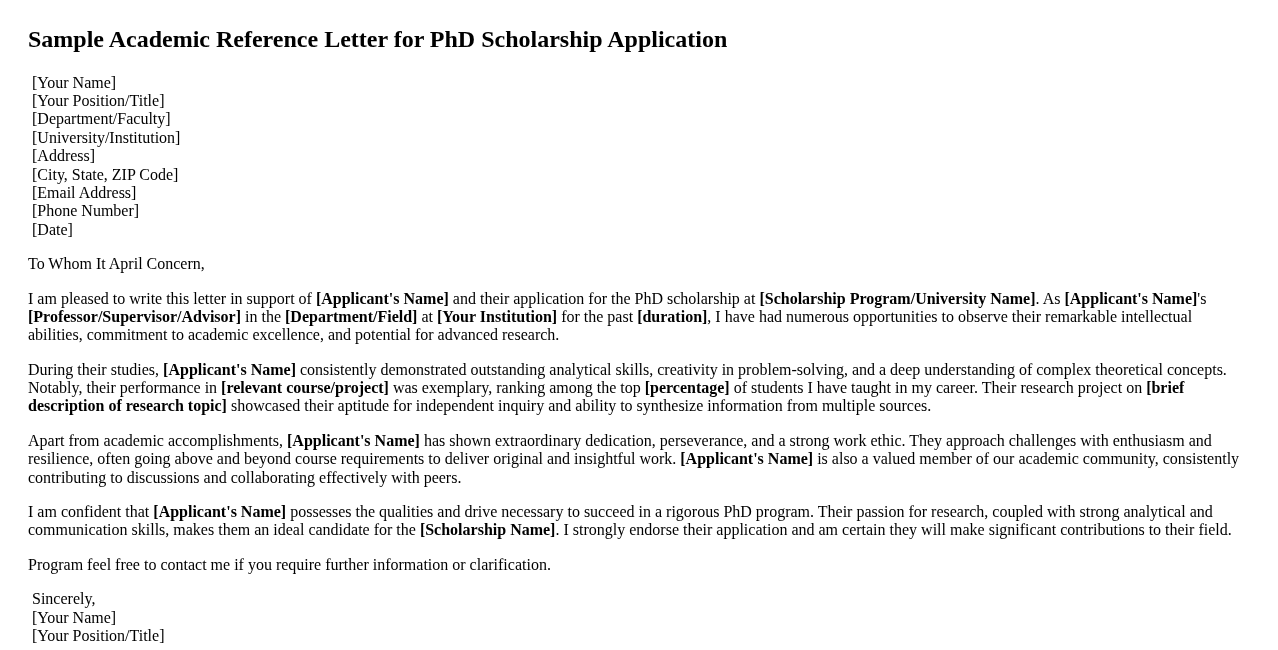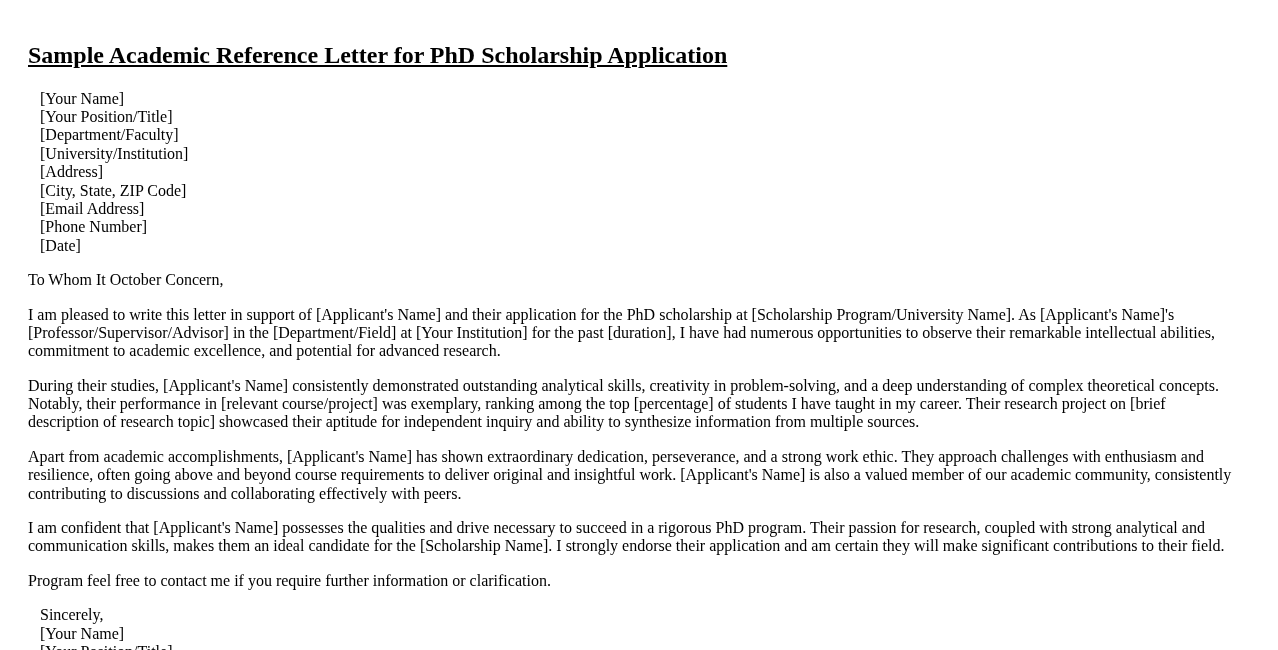--- a/index.html
+++ b/index.html
@@ -12,40 +12,39 @@
     font-family: "Liberation Serif", "DejaVu Serif", serif;
     font-size: 16px;
     line-height: 1.15;
     padding: 4px 38px 24px 28px;
     width: 1278px;
     box-sizing: border-box;
   }
   h2.doc-title {
     font-size: 24px;
     font-weight: bold;
-    margin: 38px 0 20px 0;
+    margin: 22px 0 20px 0;
     line-height: 1.15;
-    text-decoration: underline;
   }
   p {
     margin: 16px 0;
   }
   .block {
-    margin: 16px 12px;
+    margin: 16px 4px;
   }
-  strong { font-weight: normal; }
+  strong { font-weight: bold; }
 </style>
 </head>
 <body>
 
 <h2 class="doc-title">Sample Academic Reference Letter for PhD Scholarship Application</h2>
 
 <p class="block">[Your Name]<br>[Your Position/Title]<br>[Department/Faculty]<br>[University/Institution]<br>[Address]<br>[City, State, ZIP Code]<br>[Email Address]<br>[Phone Number]<br>[Date]</p>
 
-<p>To Whom It October Concern,</p>
+<p>To Whom It April Concern,</p>
 
 <p>I am pleased to write this letter in support of <strong>[Applicant's Name]</strong> and their application for the PhD scholarship at <strong>[Scholarship Program/University Name]</strong>. As <strong>[Applicant's Name]</strong>'s <strong>[Professor/Supervisor/Advisor]</strong> in the <strong>[Department/Field]</strong> at <strong>[Your Institution]</strong> for the past <strong>[duration]</strong>, I have had numerous opportunities to observe their remarkable intellectual abilities, commitment to academic excellence, and potential for advanced research.</p>
 
 <p>During their studies, <strong>[Applicant's Name]</strong> consistently demonstrated outstanding analytical skills, creativity in problem-solving, and a deep understanding of complex theoretical concepts. Notably, their performance in <strong>[relevant course/project]</strong> was exemplary, ranking among the top <strong>[percentage]</strong> of students I have taught in my career. Their research project on <strong>[brief description of research topic]</strong> showcased their aptitude for independent inquiry and ability to synthesize information from multiple sources.</p>
 
 <p>Apart from academic accomplishments, <strong>[Applicant's Name]</strong> has shown extraordinary dedication, perseverance, and a strong work ethic. They approach challenges with enthusiasm and resilience, often going above and beyond course requirements to deliver original and insightful work. <strong>[Applicant's Name]</strong> is also a valued member of our academic community, consistently contributing to discussions and collaborating effectively with peers.</p>
 
 <p>I am confident that <strong>[Applicant's Name]</strong> possesses the qualities and drive necessary to succeed in a rigorous PhD program. Their passion for research, coupled with strong analytical and communication skills, makes them an ideal candidate for the <strong>[Scholarship Name]</strong>. I strongly endorse their application and am certain they will make significant contributions to their field.</p>
 
 <p>Program feel free to contact me if you require further information or clarification.</p>

